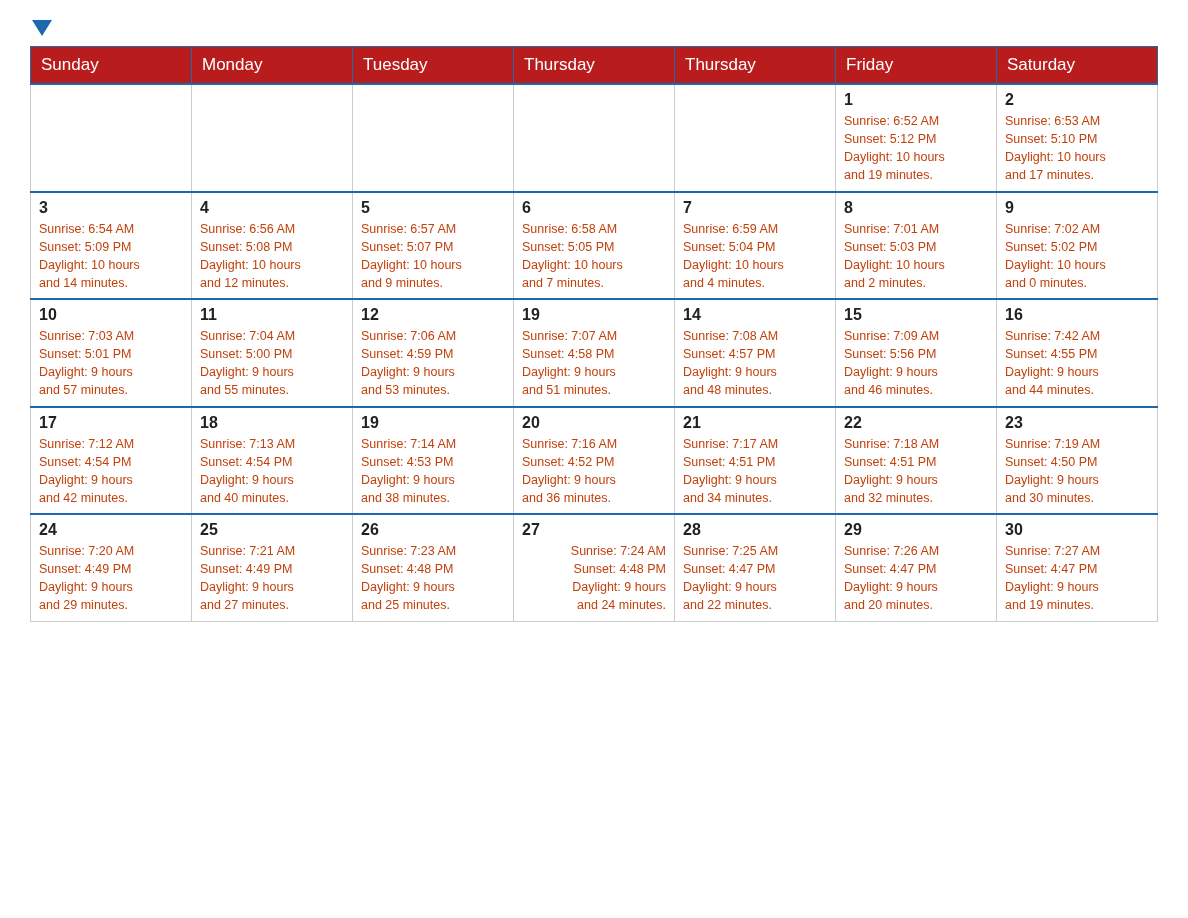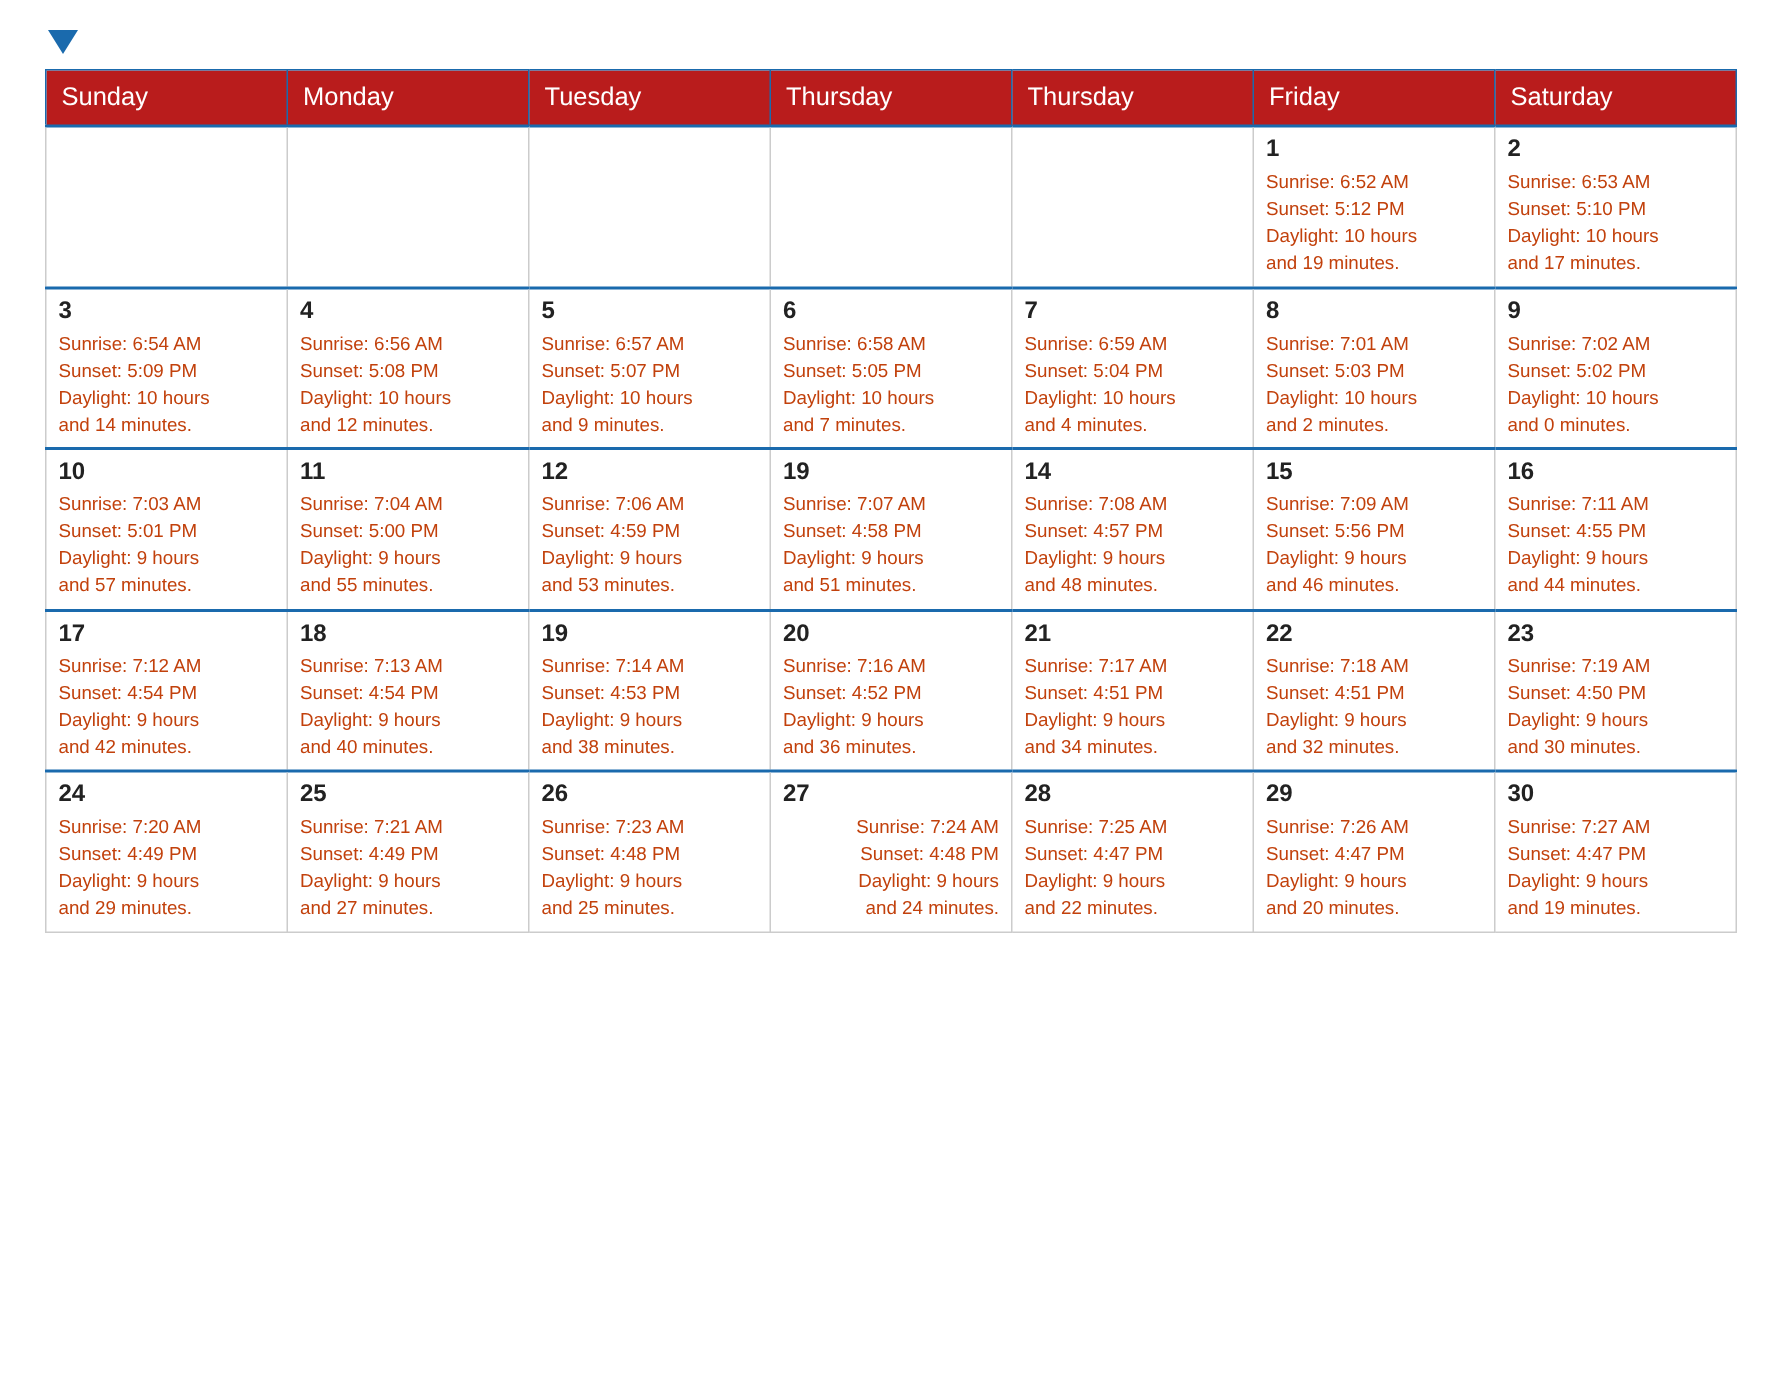--- a/index.html
+++ b/index.html
@@ -240,21 +240,21 @@
         </td>
         <td>
           <span class="day-number">15</span>
           <div class="day-info" style="white-space: pre-line;">Sunrise: 7:09 AM
 Sunset: 5:56 PM
 Daylight: 9 hours
 and 46 minutes.</div>
         </td>
         <td>
           <span class="day-number">16</span>
-          <div class="day-info" style="white-space: pre-line;">Sunrise: 7:11 AM
+          <div class="day-info" style="white-space: pre-line;">Sunrise: 7:42 AM
 Sunset: 4:55 PM
 Daylight: 9 hours
 and 44 minutes.</div>
         </td>
       </tr>
       <tr class="week-row">
         <td>
           <span class="day-number">17</span>
           <div class="day-info" style="white-space: pre-line;">Sunrise: 7:12 AM
 Sunset: 4:54 PM

